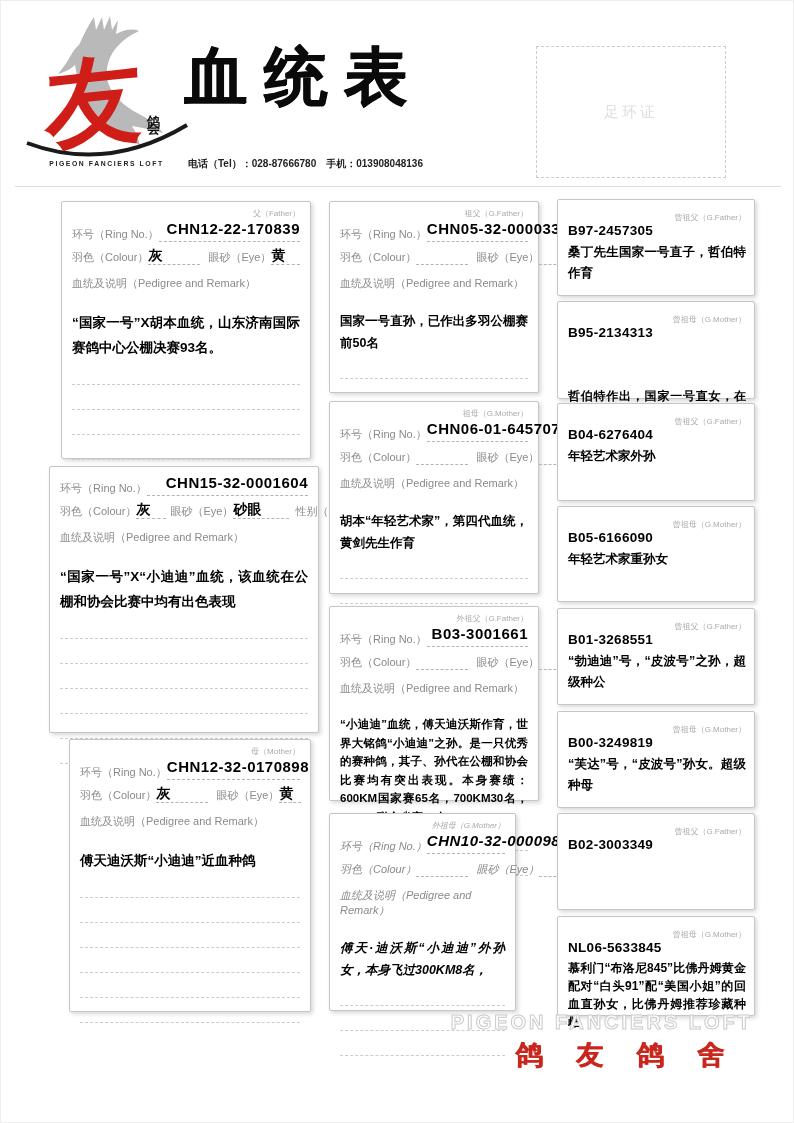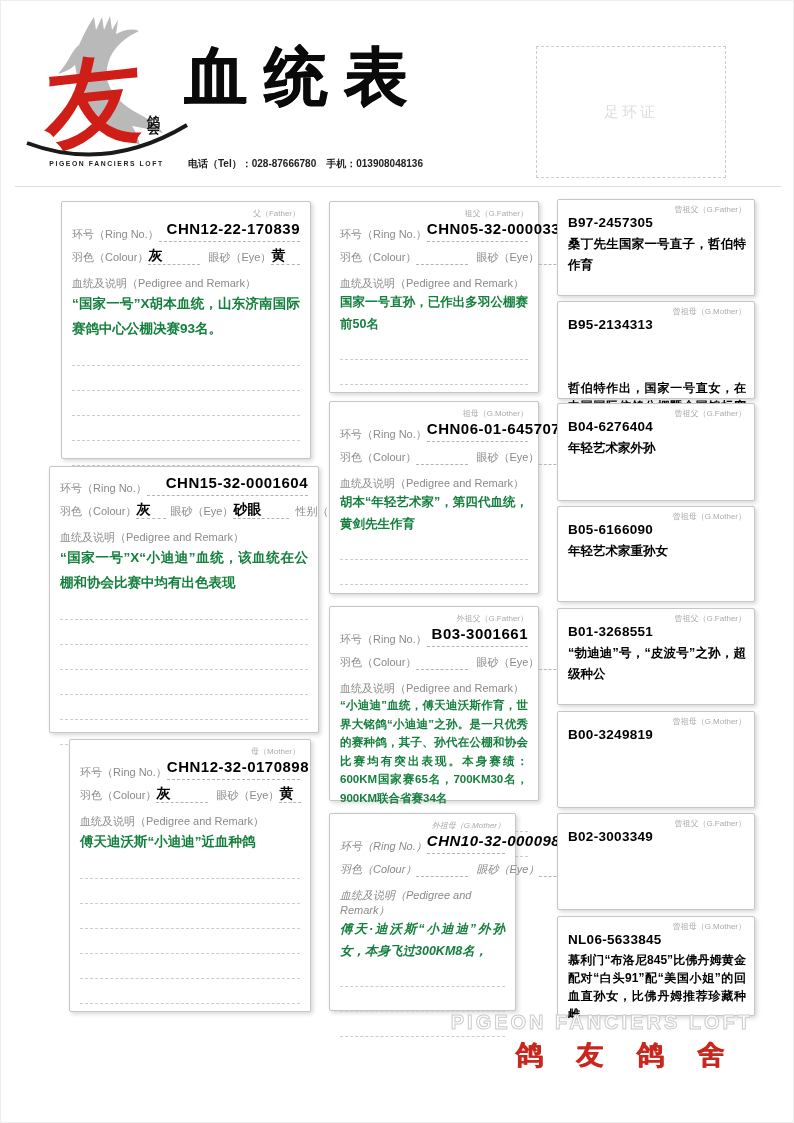--- a/index.html
+++ b/index.html
@@ -42,27 +42,27 @@
   .rel{align-self:flex-end;font-size:8px;color:#aaa;height:11px;line-height:11px;white-space:nowrap;}
   .row{display:flex;align-items:flex-end;margin-top:7px;}
   .flabel{font-size:11px;color:#8a8a8a;white-space:nowrap;line-height:15px;}
   .line{flex:1;border-bottom:1px dashed #b4b4b4;min-width:22px;height:16px;
     display:flex;align-items:flex-end;}
   .line.short{flex:0 0 52px;margin-right:8px;}
   .line.mid{flex:0 0 56px;margin-right:6px;}
   .val{font-size:14px;font-weight:bold;color:#000;line-height:13px;transform:translateY(-2px);white-space:nowrap;}
   .ring-val{width:100%;text-align:right;font-size:15px;letter-spacing:.5px;transform:translateY(-6px);}
   .rlabel{font-size:11px;color:#8a8a8a;margin-top:11px;}
-  .remark{font-size:13.5px;font-weight:bold;color:#15803d;line-height:25px;margin-top:0;
+  .remark{font-size:13.5px;font-weight:bold;color:#000000;line-height:25px;margin-top:19px;
     text-align:justify;}
   .rules{flex:1;display:flex;flex-direction:column;justify-content:flex-start;}
   .rule{border-bottom:1px dashed #ccc;height:25px;}
 
   
-  .sbox{padding:4px 8px 6px 10px;}
+  .sbox{padding:12px 8px 6px 10px;}
   .sring{font-size:13.5px;font-weight:bold;color:#000;letter-spacing:.3px;margin-top:0px;}
   .sremark{font-size:12.5px;font-weight:bold;color:#000;line-height:21px;margin-top:4px;text-align:justify;}
 
   
   .footer-caption{position:absolute;right:40px;top:1010px;font-size:20px;font-weight:bold;
     letter-spacing:3px;color:#fff;-webkit-text-stroke:1px #ccc;
     text-shadow:0 0 1px #ddd;}
   .footer-loft{position:absolute;right:56px;top:1036px;font-size:27px;font-weight:700;
     letter-spacing:13px;color:var(--footer-red);text-shadow:1px 0 var(--footer-red);}
 </style>
@@ -320,20 +320,21 @@
 
   <div class="sbox" style="left:556px;top:607px;width:198px;height:97px;">
     <div class="rel">曾祖父（G.Father）</div>
     <div class="sring">B01-3268551</div>
     <div class="sremark">“勃迪迪”号，“皮波号”之孙，超级种公</div>
   </div>
 
   <div class="sbox" style="left:556px;top:710px;width:198px;height:97px;">
     <div class="rel">曾祖母（G.Mother）</div>
     <div class="sring">B00-3249819</div>
+    <div class="sremark">“芙达”号，“皮波号”孙女。超级种母</div>
   </div>
 
   <div class="sbox" style="left:556px;top:812px;width:198px;height:97px;">
     <div class="rel">曾祖父（G.Father）</div>
     <div class="sring">B02-3003349</div>
   </div>
 
   <div class="sbox" style="left:556px;top:915px;width:198px;height:100px;">
     <div class="rel">曾祖母（G.Mother）</div>
     <div class="sring">NL06-5633845</div>

